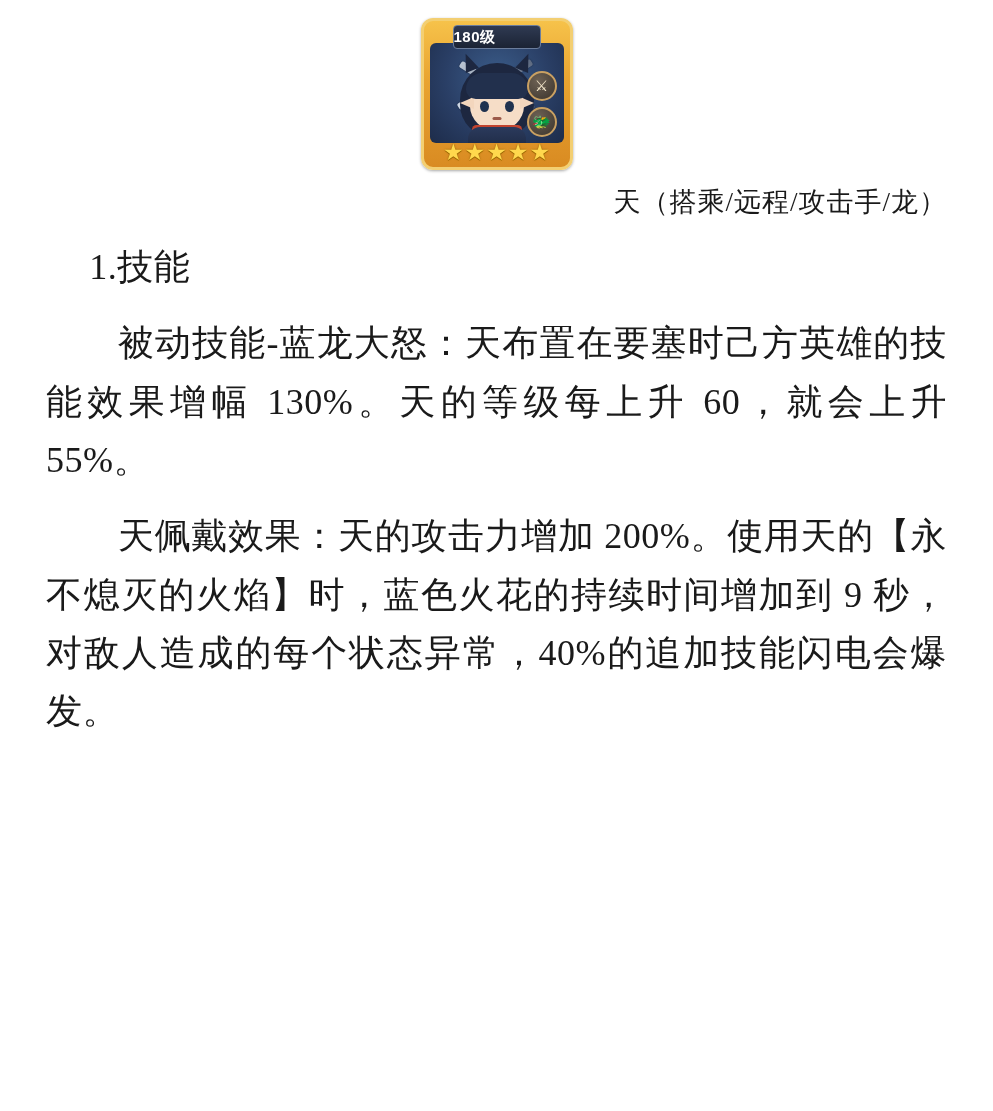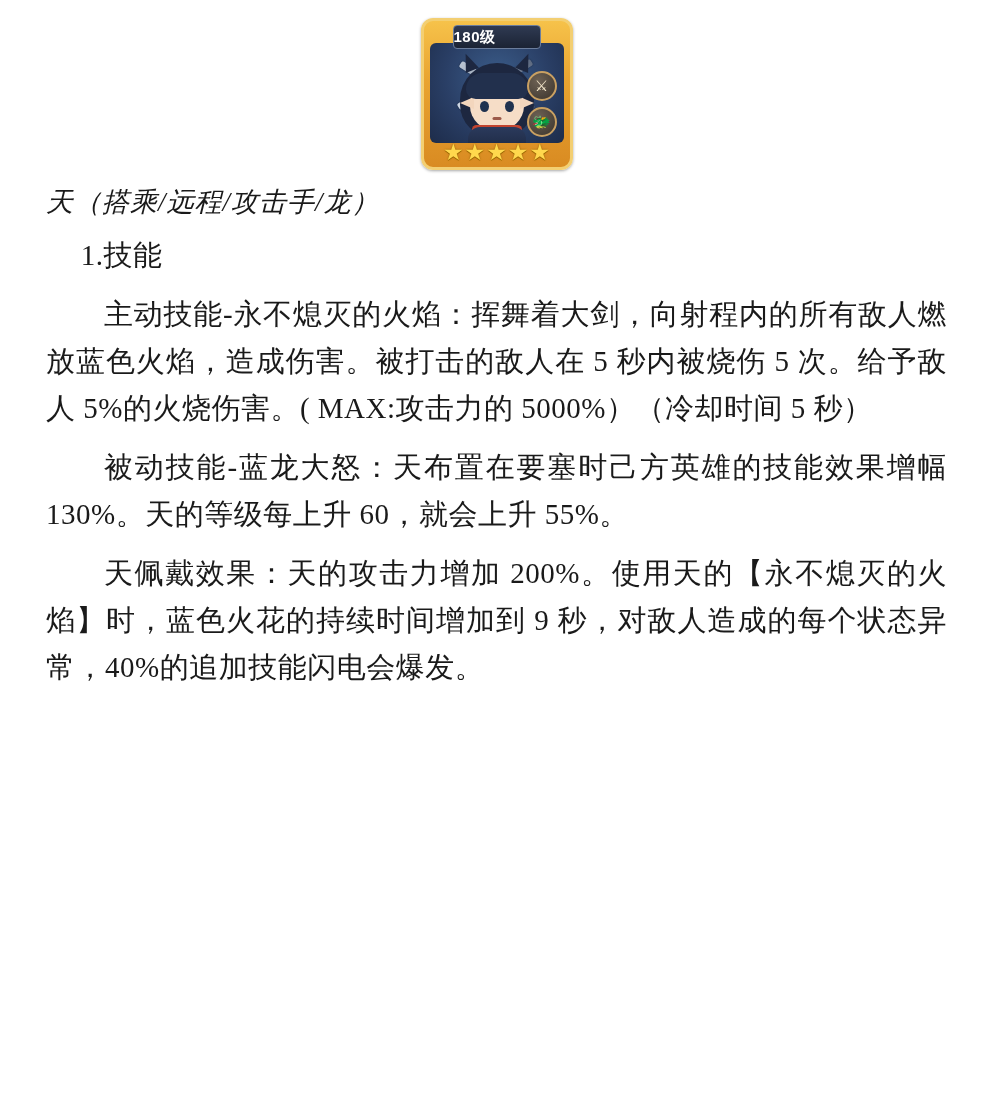--- a/index.html
+++ b/index.html
@@ -193,30 +193,29 @@
   .star {
     color: #ffd84d;
     font-size: 23px;
     line-height: 23px;
     text-shadow: 0 0 2px #8a5a00, 0 1px 0 #a06d00;
     font-family: "DejaVu Sans", sans-serif;
   }
 
   
   .doc-title {
-    text-align: left;
+    text-align: right;
     font-size: 27px;
     margin: 14px 0 4px 0;
     letter-spacing: 1px;
-    font-style: italic;
   }
   p.para {
-    font-size: 29px;
+    font-size: 36px;
     line-height: 1.62;
-    margin: 12px 0 6px 0;
+    margin: 18px 0 6px 0;
     text-indent: 2em;
     text-align: justify;
     text-justify: inter-ideograph;
     letter-spacing: 0.5px;
   }
   p.para.narrow-indent {
     text-indent: 1.2em;
   }
 </style>
 </head>
@@ -262,17 +261,16 @@
         <span class="star">★</span>
         <span class="star">★</span>
         <span class="star">★</span>
       </div>
     </div>
   </div>
 
   <div class="doc-title">天（搭乘/远程/攻击手/龙）</div>
 
   <p class="para narrow-indent">1.技能</p>
-  <p class="para">主动技能-永不熄灭的火焰：挥舞着大剑，向射程内的所有敌人燃放蓝色火焰，造成伤害。被打击的敌人在 5 秒内被烧伤 5 次。给予敌人 5%的火烧伤害。( MAX:攻击力的 5000%）（冷却时间 5 秒）</p>
   <p class="para">被动技能-蓝龙大怒：天布置在要塞时己方英雄的技能效果增幅 130%。天的等级每上升 60，就会上升 55%。</p>
   <p class="para">天佩戴效果：天的攻击力增加 200%。使用天的【永不熄灭的火焰】时，蓝色火花的持续时间增加到 9 秒，对敌人造成的每个状态异常，40%的追加技能闪电会爆发。</p>
 
 </div>
 
 </body></html>

